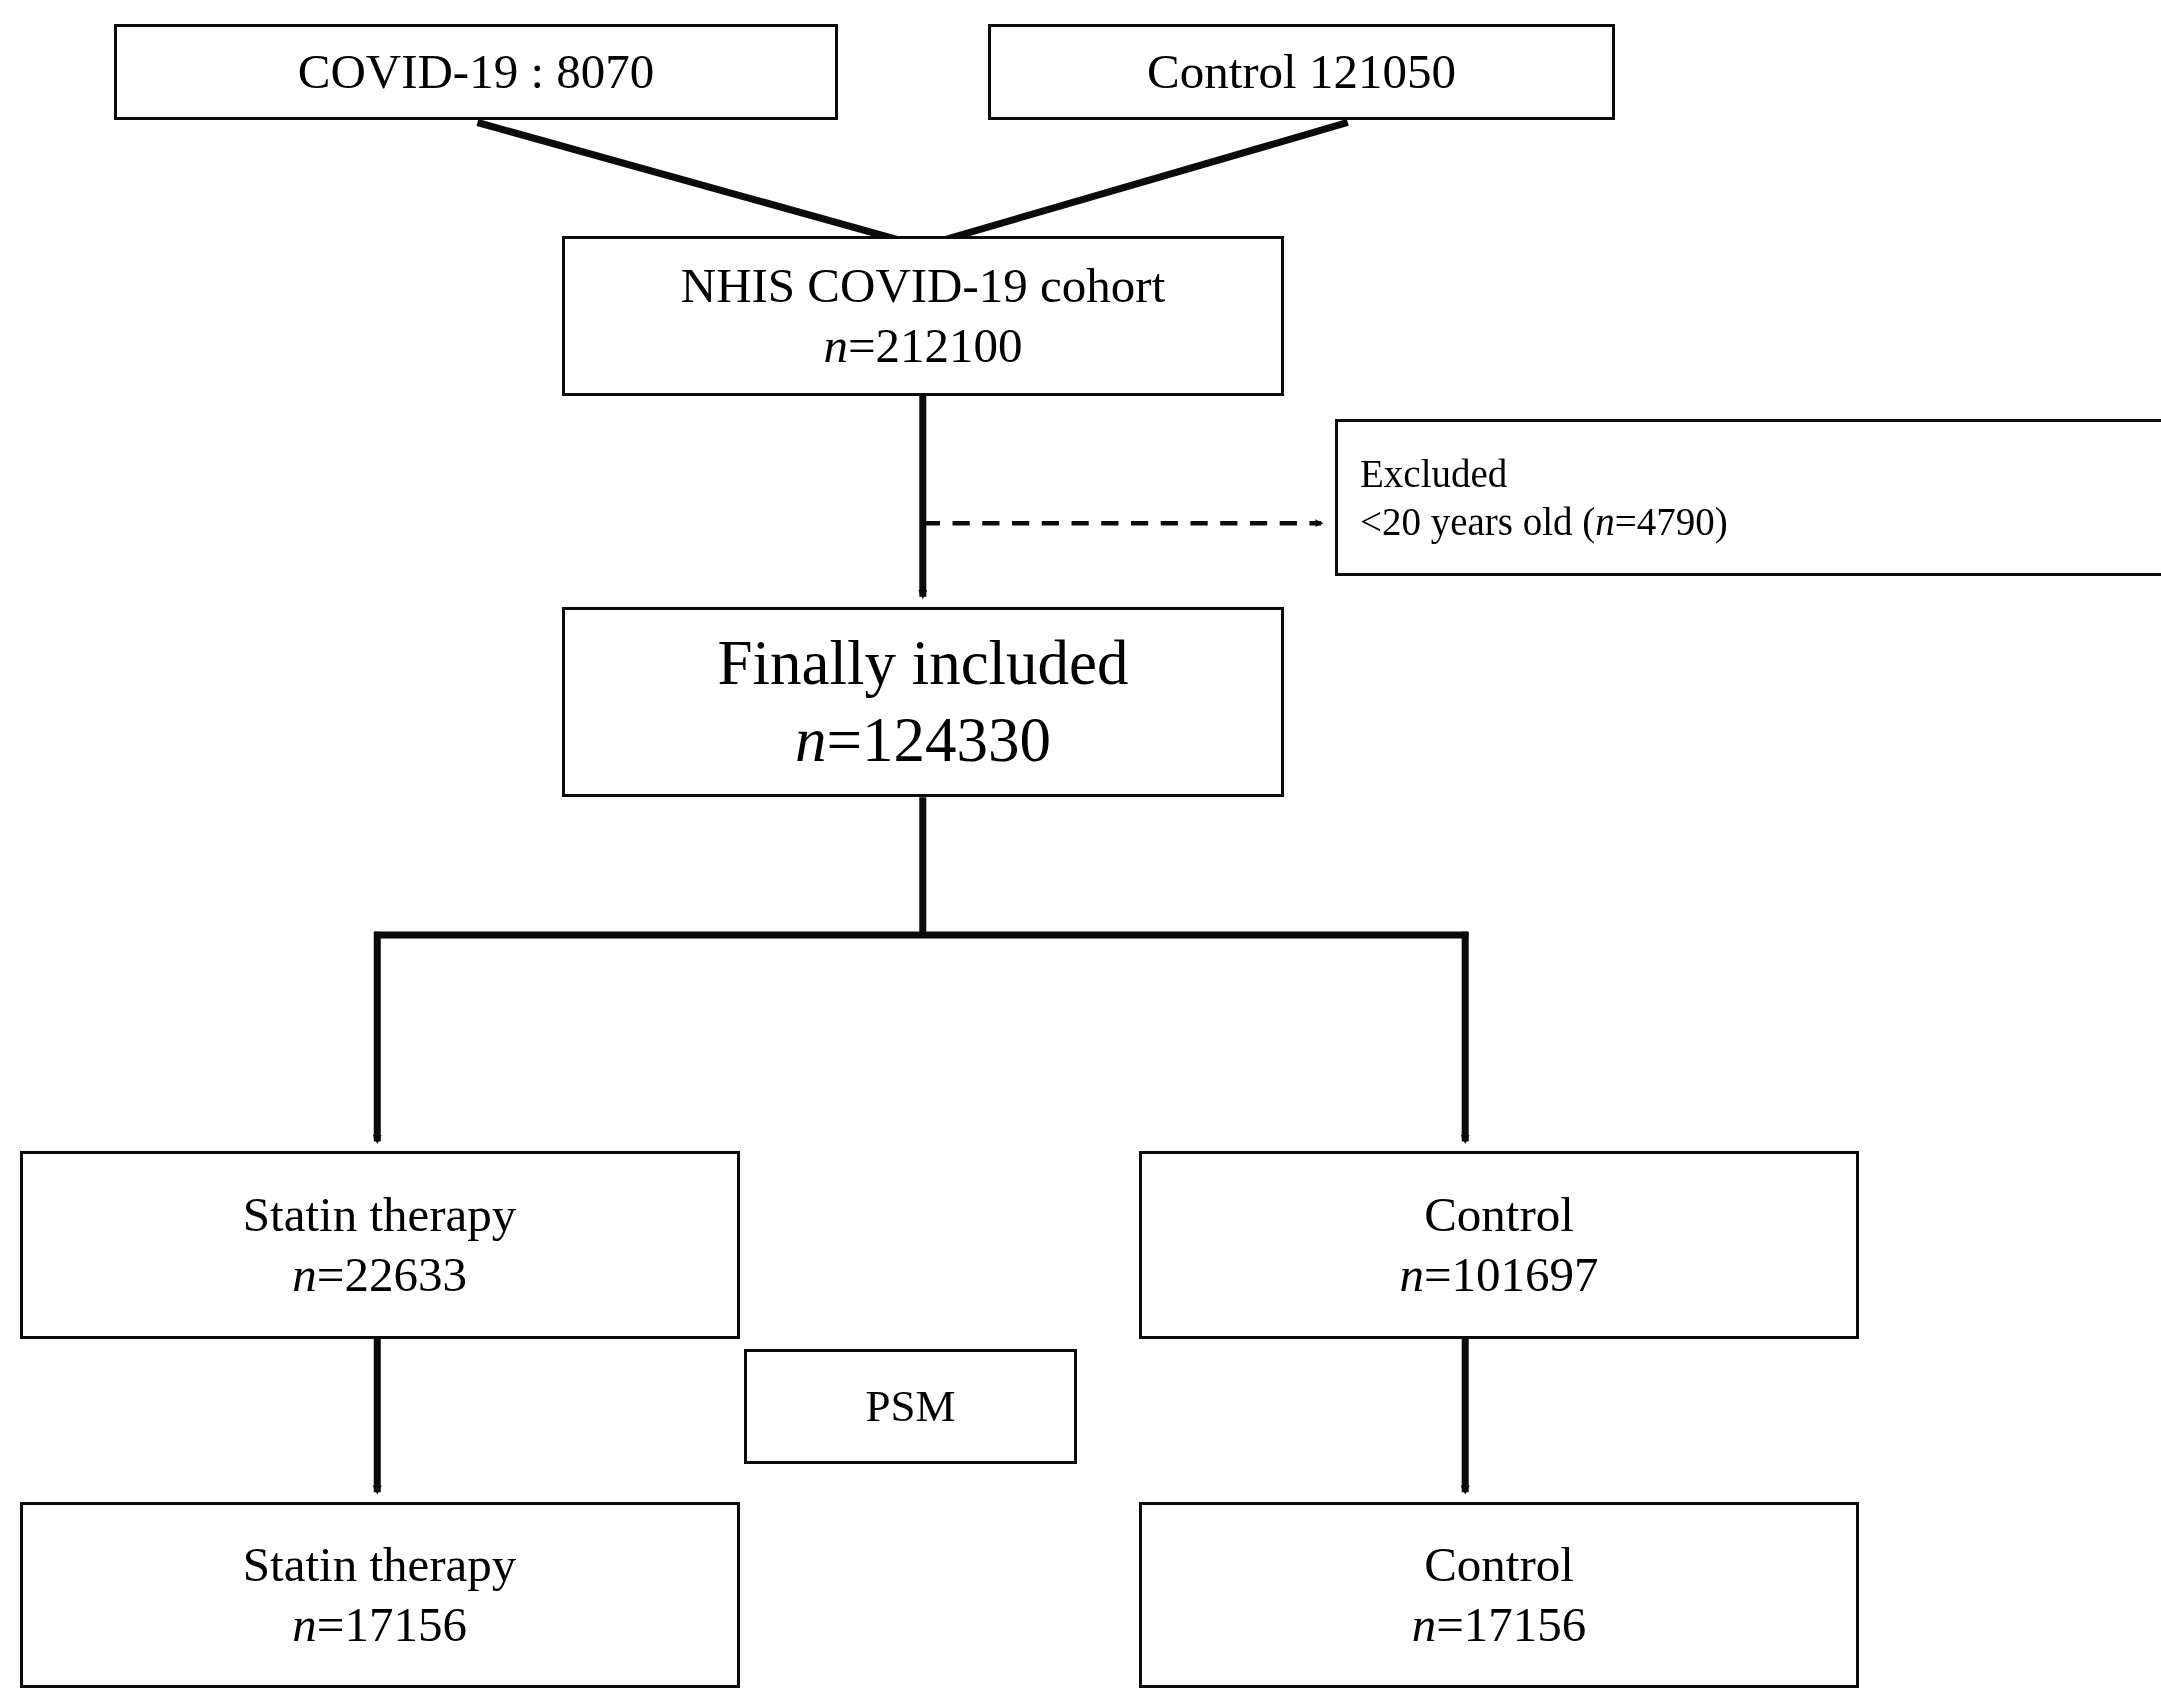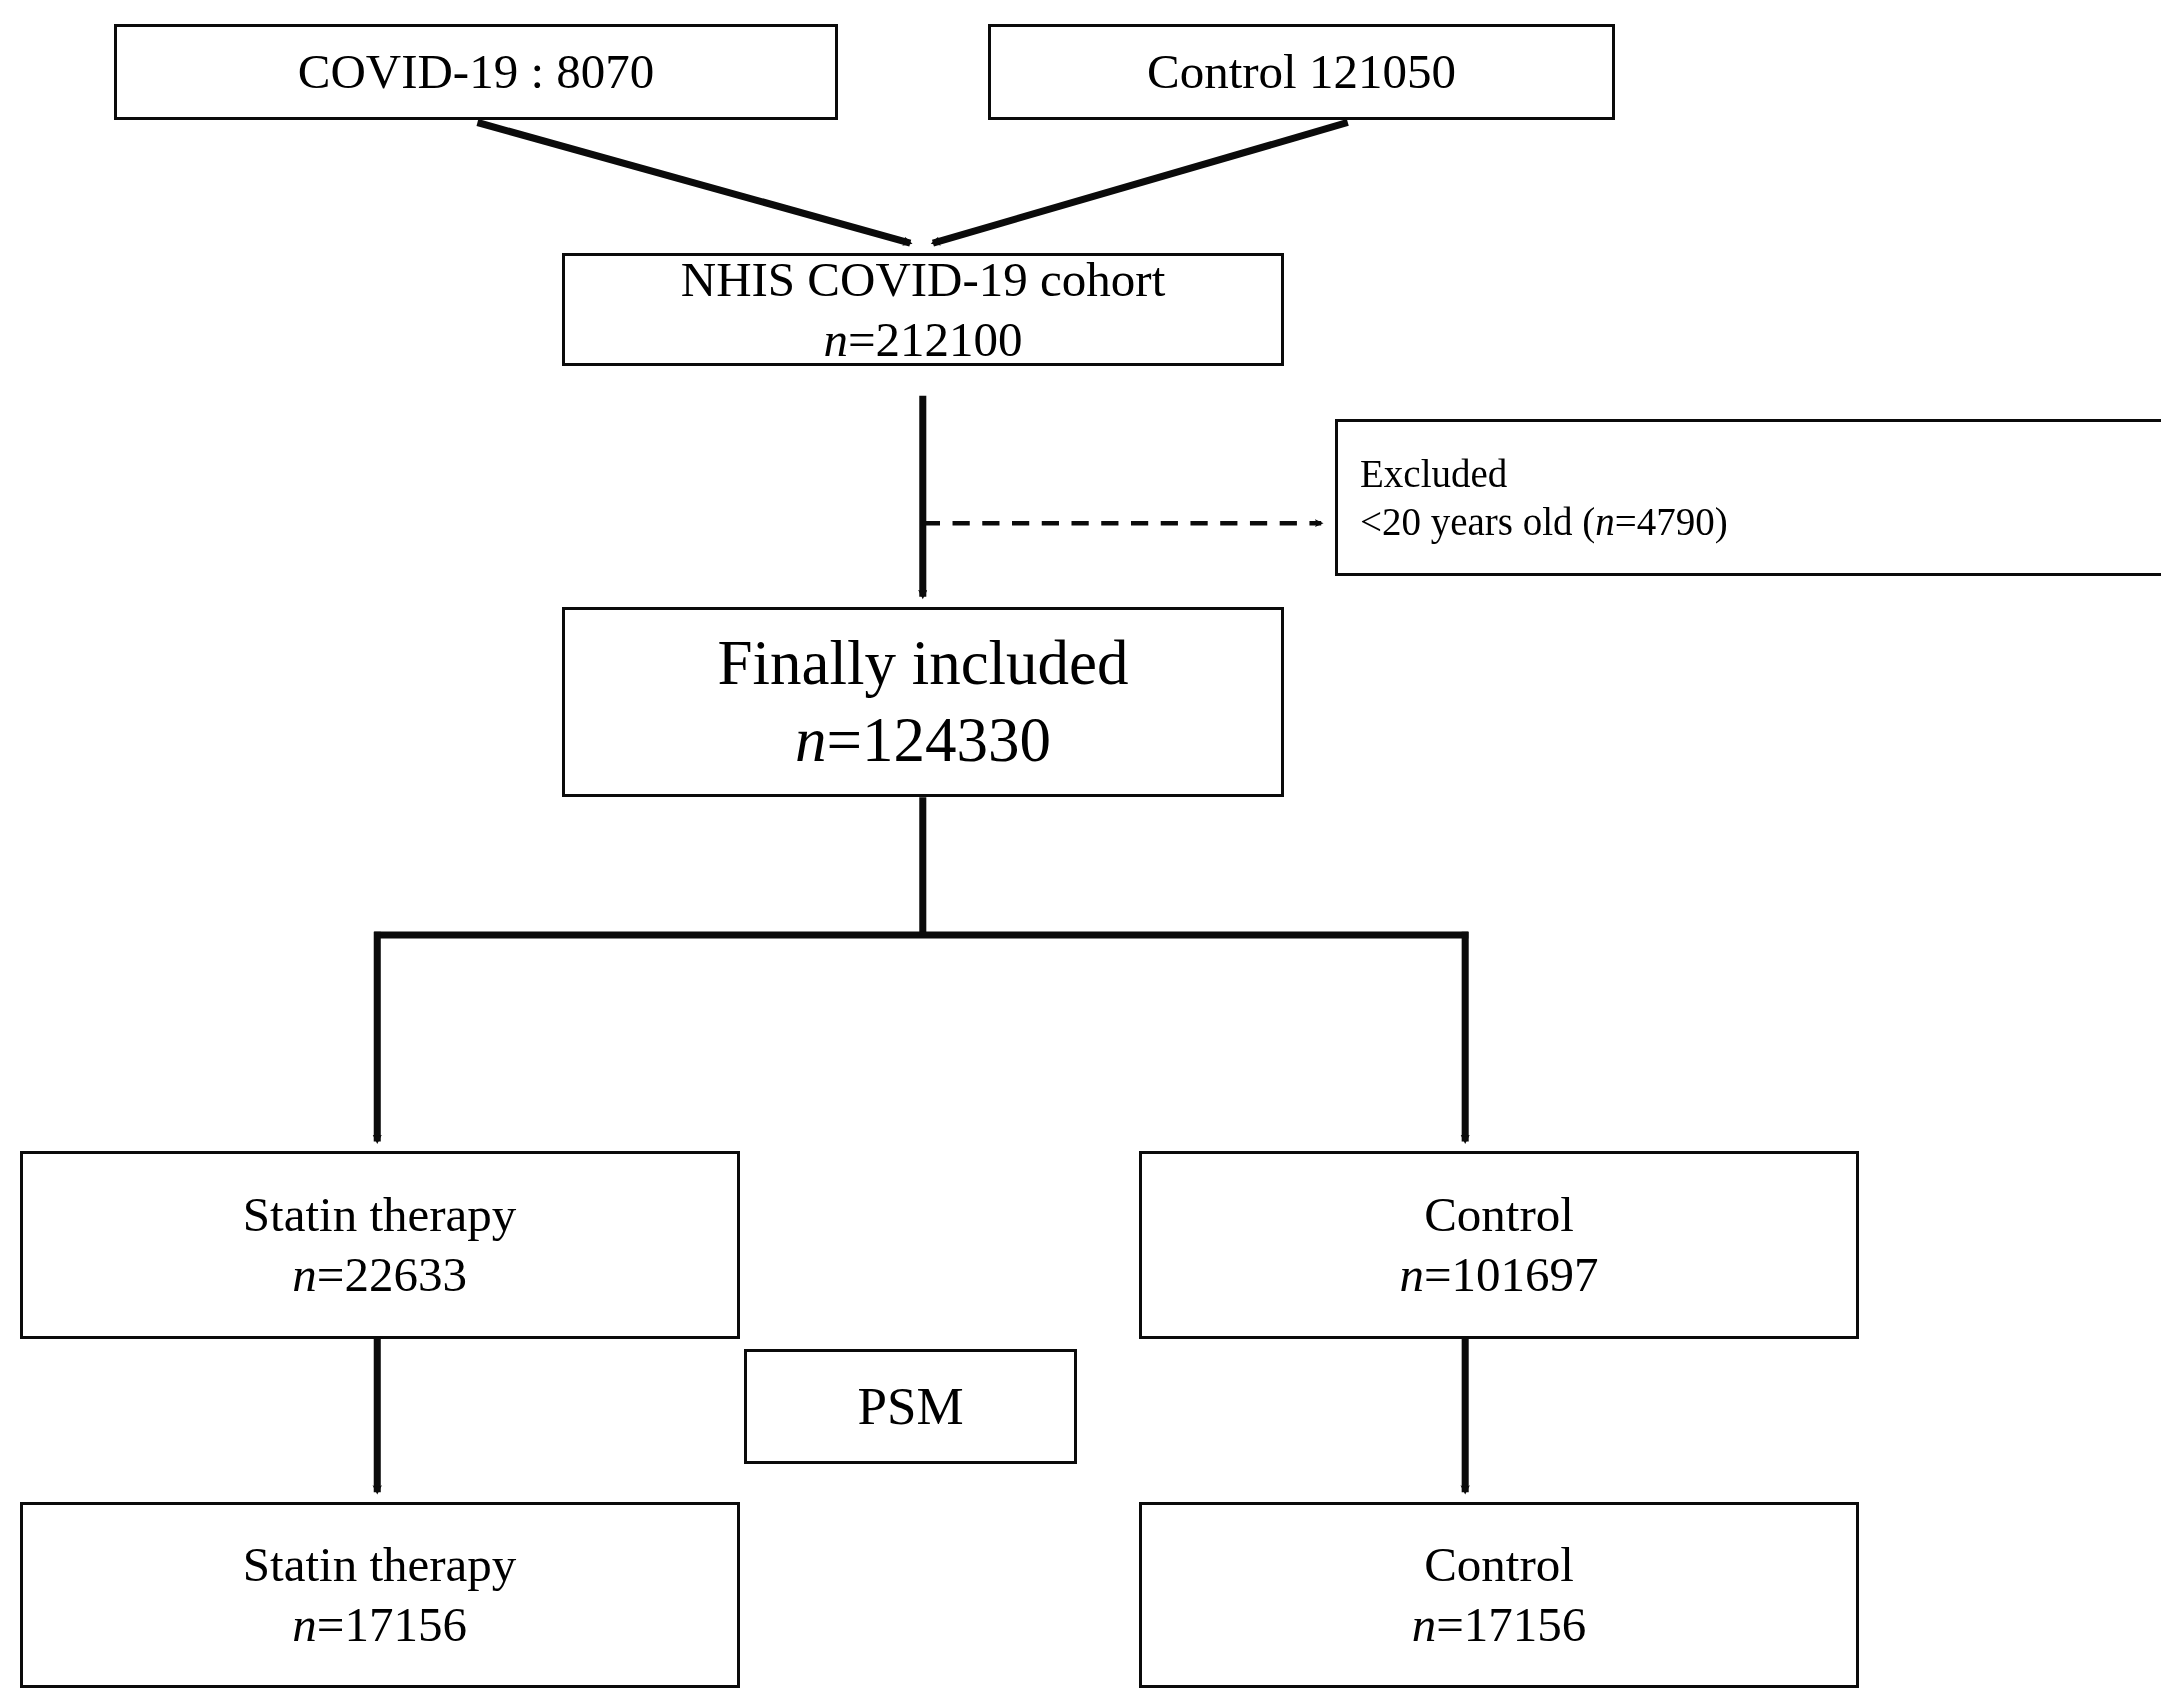--- a/index.html
+++ b/index.html
@@ -45,26 +45,26 @@
     display: block;
     white-space: nowrap;
   }
   .n-italic {
     font-style: italic;
   }
 
   
   #node-covid      { left: 114px;  top: 23.5px;   width: 724px;  height: 96px; font-size: 49px; }
   #node-control-src{ left: 988px; top: 23.5px;   width: 627px;  height: 96px; font-size: 49px; }
-  #node-cohort     { left: 562px;  top: 253px;  width: 722px;  height: 113px; font-size: 49px; }
+  #node-cohort     { left: 562px;  top: 236px;  width: 722px;  height: 160px; font-size: 49px; }
   #node-excluded   { left: 1335px; top: 419px;  width: 842px; height: 157px; font-size: 39px; }
   #node-included   { left: 562px;  top: 607px;  width: 722px;  height: 190px; font-size: 63px; }
   #node-statin-pre { left: 19.6px;   top: 1151px; width: 720px;  height: 188px; font-size: 49px; }
   #node-ctrl-pre   { left: 1139px; top: 1151px; width: 720px;  height: 188px; font-size: 49px; }
-  #node-psm        { left: 744px;  top: 1349px; width: 333px;  height: 115px; font-size: 53px; }
+  #node-psm        { left: 744px;  top: 1349px; width: 333px;  height: 115px; font-size: 45px; }
   #node-statin-post{ left: 19.6px;   top: 1502px; width: 720px;  height: 186px; font-size: 49px; }
   #node-ctrl-post  { left: 1139px; top: 1502px; width: 720px;  height: 186px; font-size: 49px; }
 </style>
 </head>
 <body>
 
 <div id="canvas">
 
   <svg class="svg-layer" viewBox="0 0 2761 2171" width="2161" height="1700" xmlns="http://www.w3.org/2000/svg">
     <defs>

